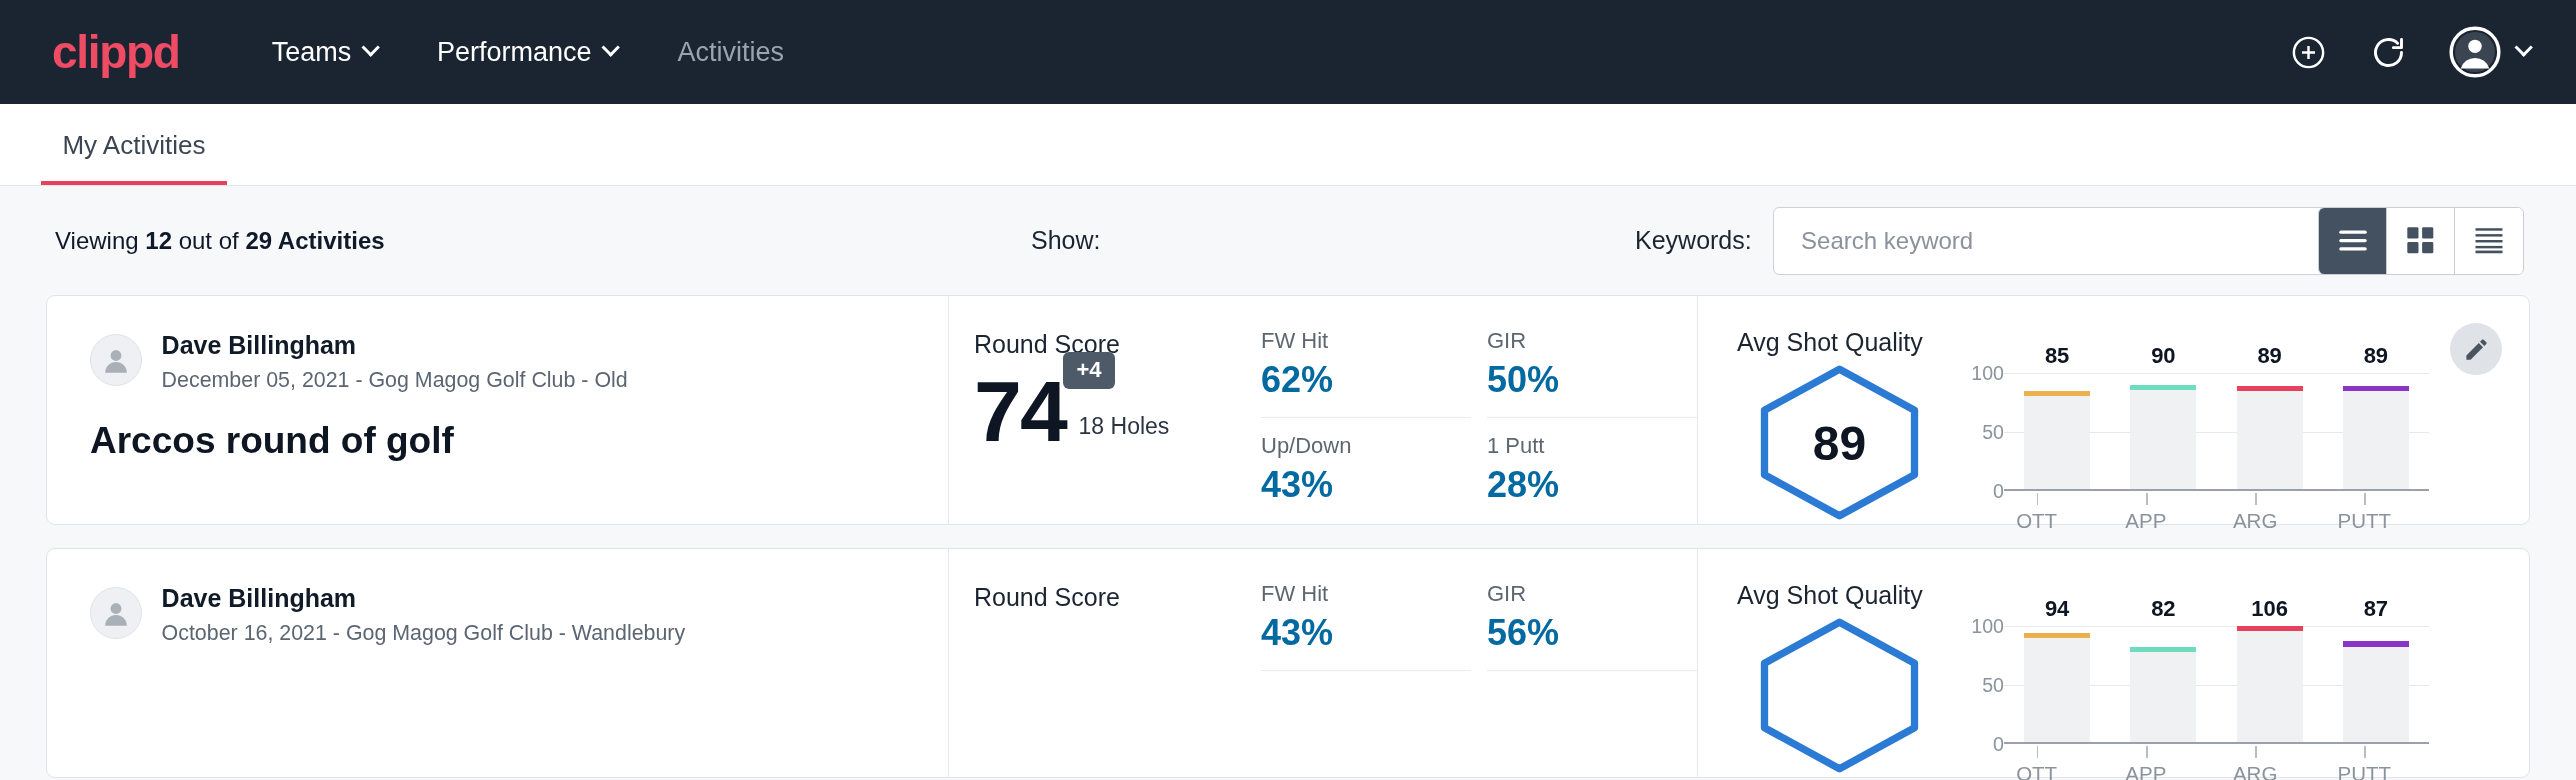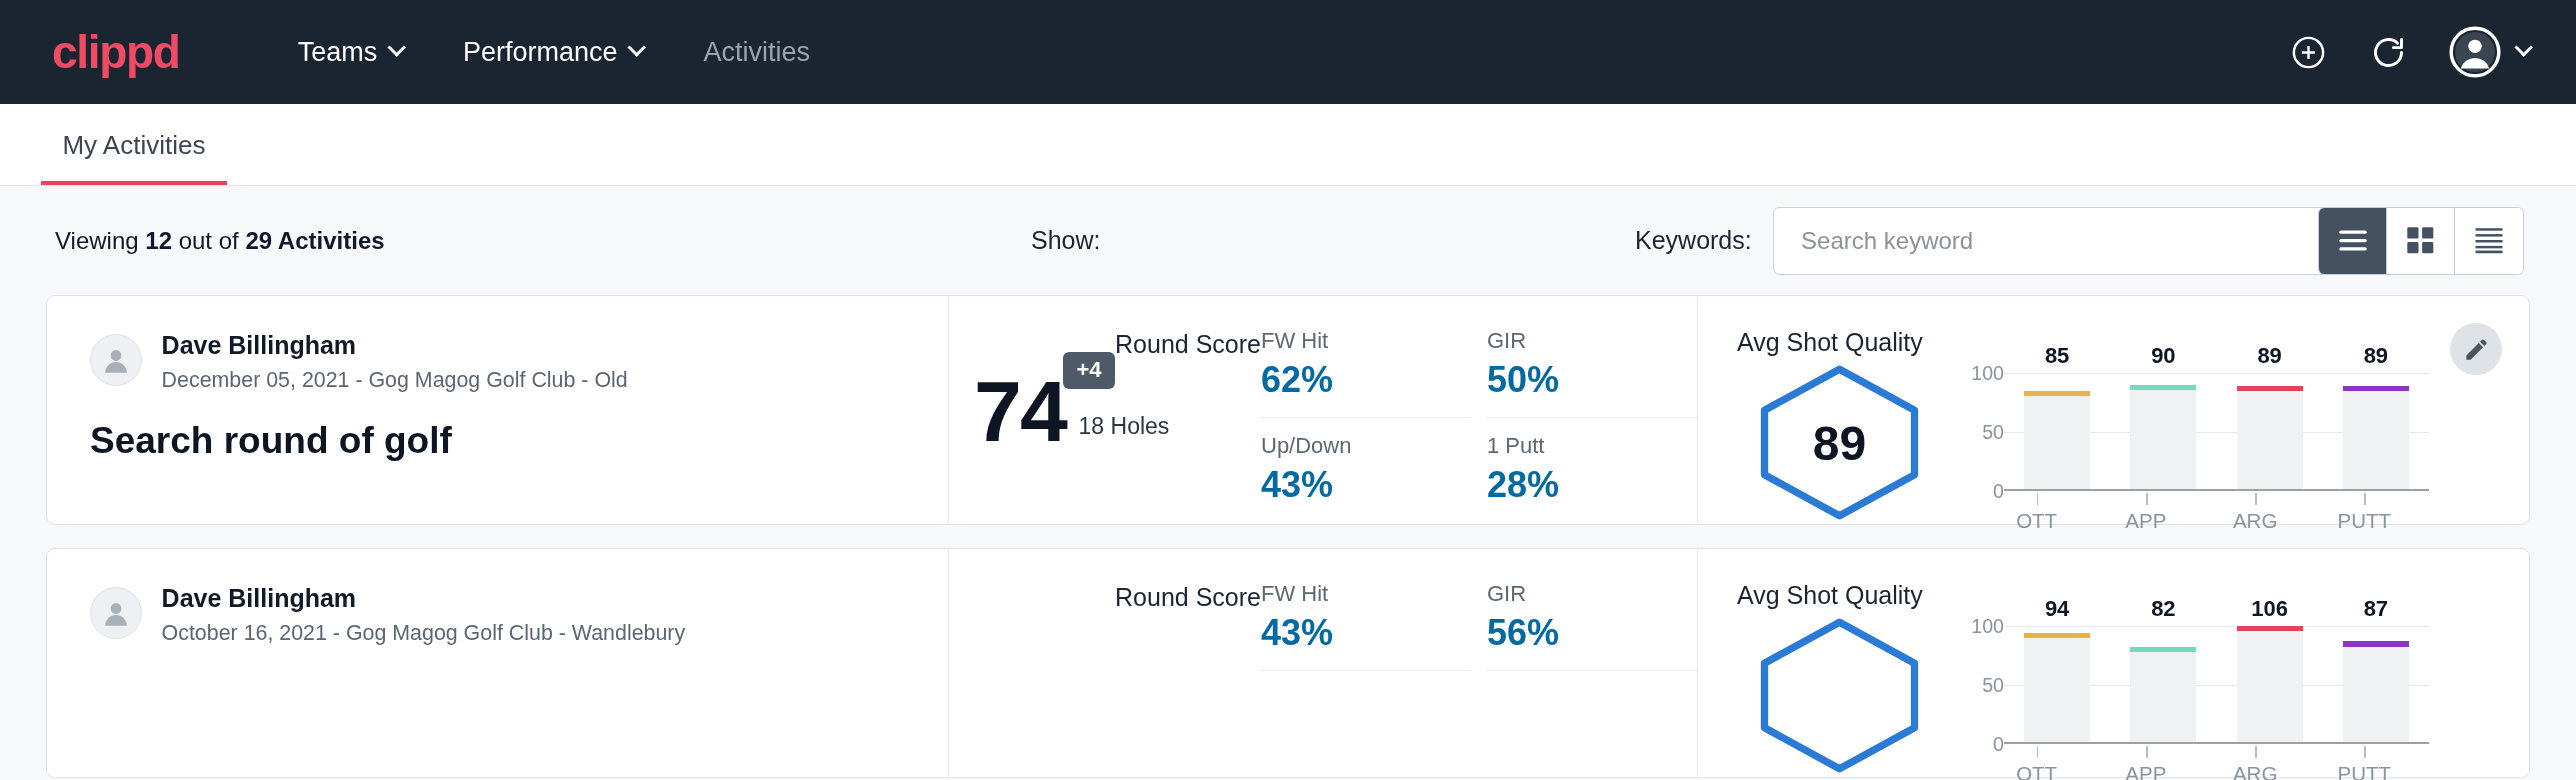--- a/index.html
+++ b/index.html
@@ -17,21 +17,21 @@
     display: flex;
     align-items: center;
     padding: 0 52px;
     position: relative;
   }
   .logo {
     font-size: 46px;
     font-weight: 700;
     color: #ef4b64;
     letter-spacing: -1.3px;
-    margin-right: 88px;
+    margin-right: 62px;
     line-height: 1;
   }
   .navlinks { display: flex; align-items: center; gap: 0; }
   .navitem {
     display: flex; align-items: center; gap: 12.5px;
     color: #ffffff;
     font-size: 27px;
     padding: 0 30px;
     cursor: pointer;
     white-space: nowrap;
@@ -153,21 +153,21 @@
     width: 52px; height: 52px; border-radius: 50%;
     background: #eef0f3; border: 0.9px solid #dfe3e8;
     display: flex; align-items: center; justify-content: center;
     flex: none; margin-top: 3.6px;
   }
   .pname { font-size: 25px; font-weight: 700; color: #111a27; line-height: 1.25; }
   .pdate { font-size: 21.4px; color: #5b6672; margin-top: 7.1px; }
   .ctitle { font-size: 37px; font-weight: 600; color: #0d1622; margin-top: 27px; }
   .csrc { font-size: 19.6px; color: #6b7480; margin-top: 28.6px; }
 
-  .col-score { width: 312px; padding: 34px 0 0 25px; text-align: right; }
+  .col-score { width: 312px; padding: 34px 0 0 25px; }
   .sec-label { font-size: 25px; color: #1b2531; }
   .scoreline { display: flex; align-items: flex-end; margin-top: 12.5px; position: relative; }
   .bignum { font-size: 86px; font-weight: 700; color: #0d1622; line-height: 0.92; letter-spacing: -1.8px; }
   .badge {
     background: #4e5a68; color: #fff;
     font-size: 22px; font-weight: 600;
     border-radius: 6.2px; padding: 5.4px 13.4px;
     position: absolute; left: 89px; top: -19.6px;
   }
   .holes { font-size: 23px; color: #2b3542; margin-left: 12.5px; padding-bottom: 10.7px; }
@@ -332,21 +332,21 @@
           <svg width="36" height="36" viewBox="0 0 24 24">
             <circle cx="12" cy="9" r="3.6" fill="#a9b0b8"></circle>
             <path d="M4.8 20.5a7.2 7.2 0 0 1 14.4 0z" fill="#a9b0b8"></path>
           </svg>
         </div>
         <div>
           <div class="pname">Dave Billingham</div>
           <div class="pdate">December 05, 2021 - Gog Magog Golf Club - Old</div>
         </div>
       </div>
-      <div class="ctitle">Search round of golf</div>
+      <div class="ctitle">Arccos round of golf</div>
     </div>
 
     <div class="col-score">
       <div class="sec-label">Round Score</div>
       <div class="scoreline">
         <span class="bignum">74</span>
         <span class="badge">+4</span>
         <span class="holes">18 Holes</span>
       </div>
     </div>

